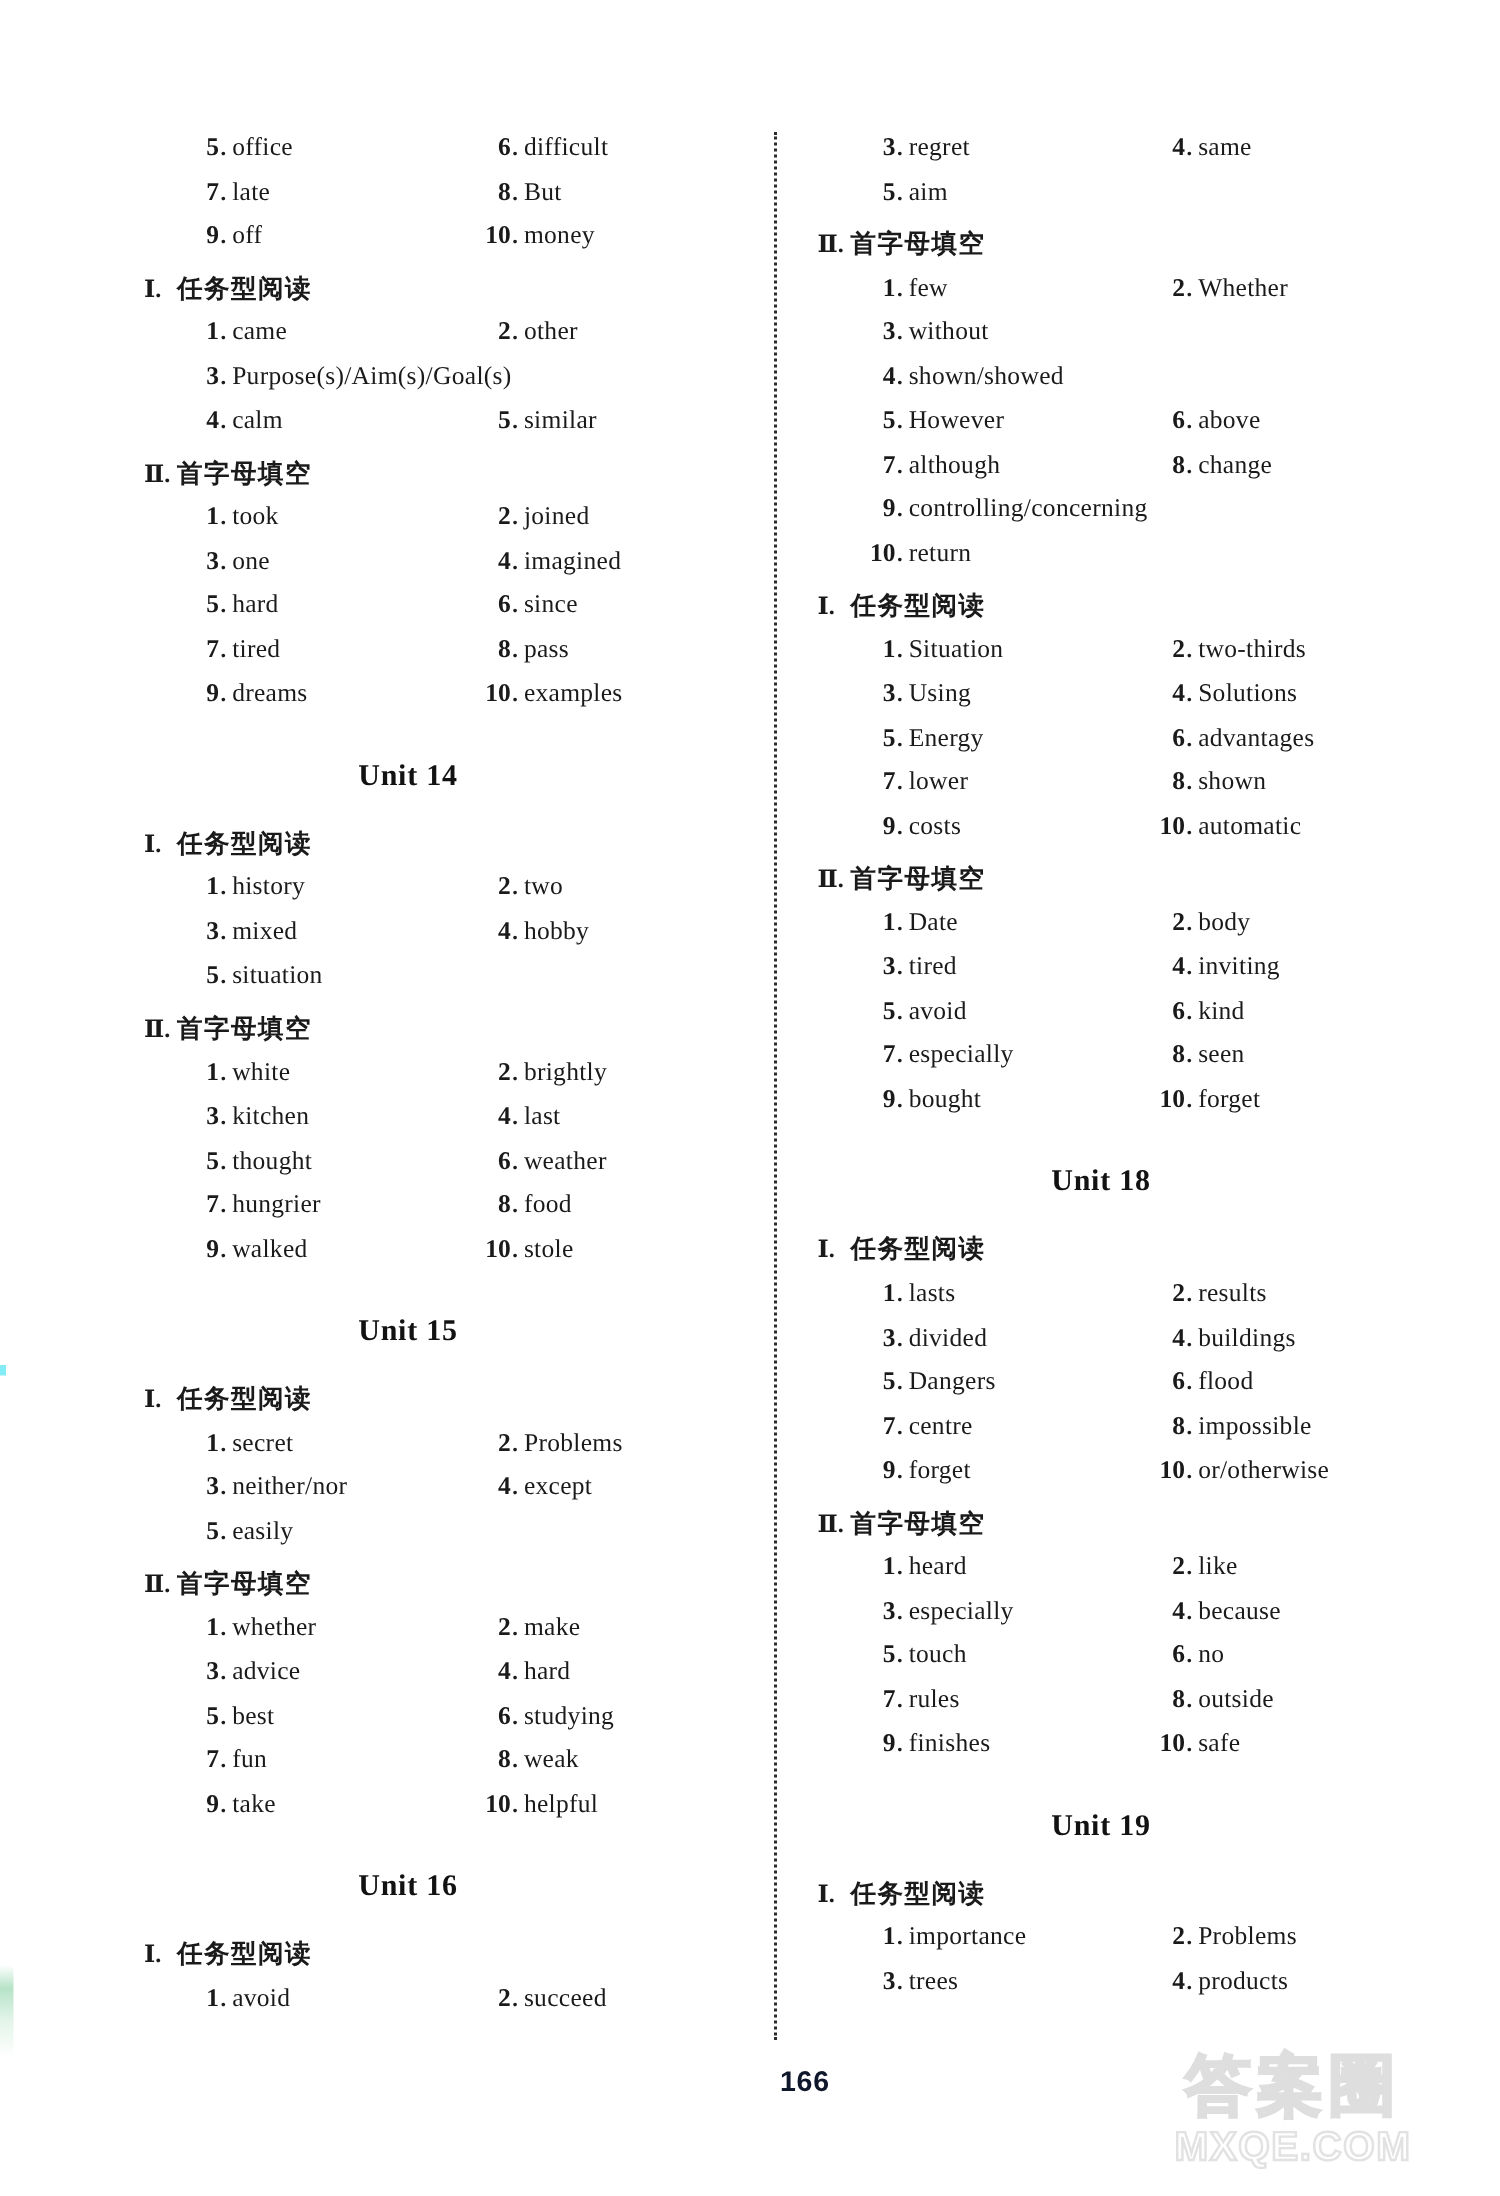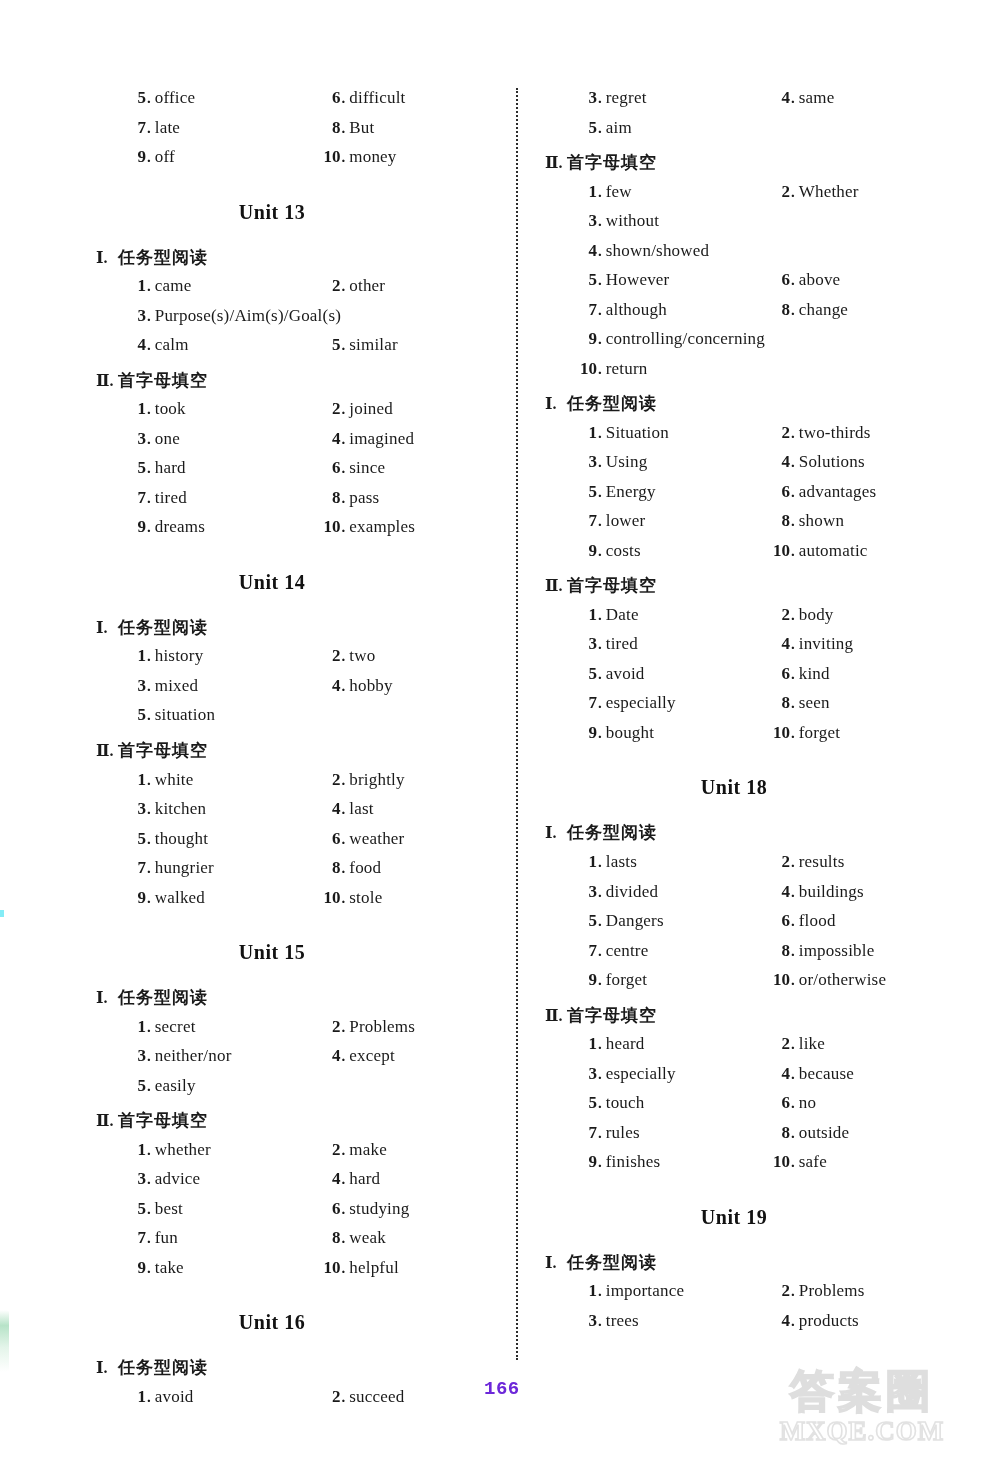--- a/index.html
+++ b/index.html
@@ -129,26 +129,26 @@
     font-size: 17px;
     font-family: "Liberation Serif", "DejaVu Serif", serif;
     letter-spacing: .2px;
   }
   
   .ans-cell.wide { width: 400px; }
 
   
   .page-number {
     position: absolute;
-    left: 484px;
+    left: 520px;
     top: 1378px;
-    font-family: Liberation Mono, monospace;
+    font-family: Liberation Sans, sans-serif;
     font-size: 19px;
     font-weight: bold;
-    color: #6d28d9;
+    color: #0f172a;
     letter-spacing: .5px;
   }
   .watermark {
     position: absolute;
     right: 18px;
     top: 1368px;
     width: 240px;
     text-align: center;
     pointer-events: none;
     user-select: none;
@@ -157,21 +157,21 @@
     font-family: "DejaVu Sans", "Liberation Sans", sans-serif;
     font-size: 44px;
     font-weight: bold;
     letter-spacing: 4px;
     color: transparent;
     -webkit-text-stroke: 2px #dedede;
     line-height: 1.05;
     white-space: nowrap;
   }
   .wm-en {
-    font-family: Liberation Serif, serif;
+    font-family: Liberation Sans, sans-serif;
     font-size: 27px;
     font-weight: bold;
     letter-spacing: 1px;
     color: transparent;
     -webkit-text-stroke: 1.6px #e2e2e2;
     margin-top: 2px;
     white-space: nowrap;
   }
 </style>
 </head>
@@ -216,21 +216,20 @@
             <span class="ans-dot">.</span>
             <span class="ans-text">off</span>
           </div>
           <div class="ans-cell c2">
             <span class="ans-num">10</span>
             <span class="ans-dot">.</span>
             <span class="ans-text">money</span>
           </div>
         </div>
       </div>
-      <div class="unit-title">Unit 13</div>
       <div class="section-head">
         <span class="section-roman">Ⅰ.</span>
         <span class="section-zh">任务型阅读</span>
       </div>
       <div class="answers">
         <div class="ans-row">
           <div class="ans-cell c1">
             <span class="ans-num">1</span>
             <span class="ans-dot">.</span>
             <span class="ans-text">came</span>

